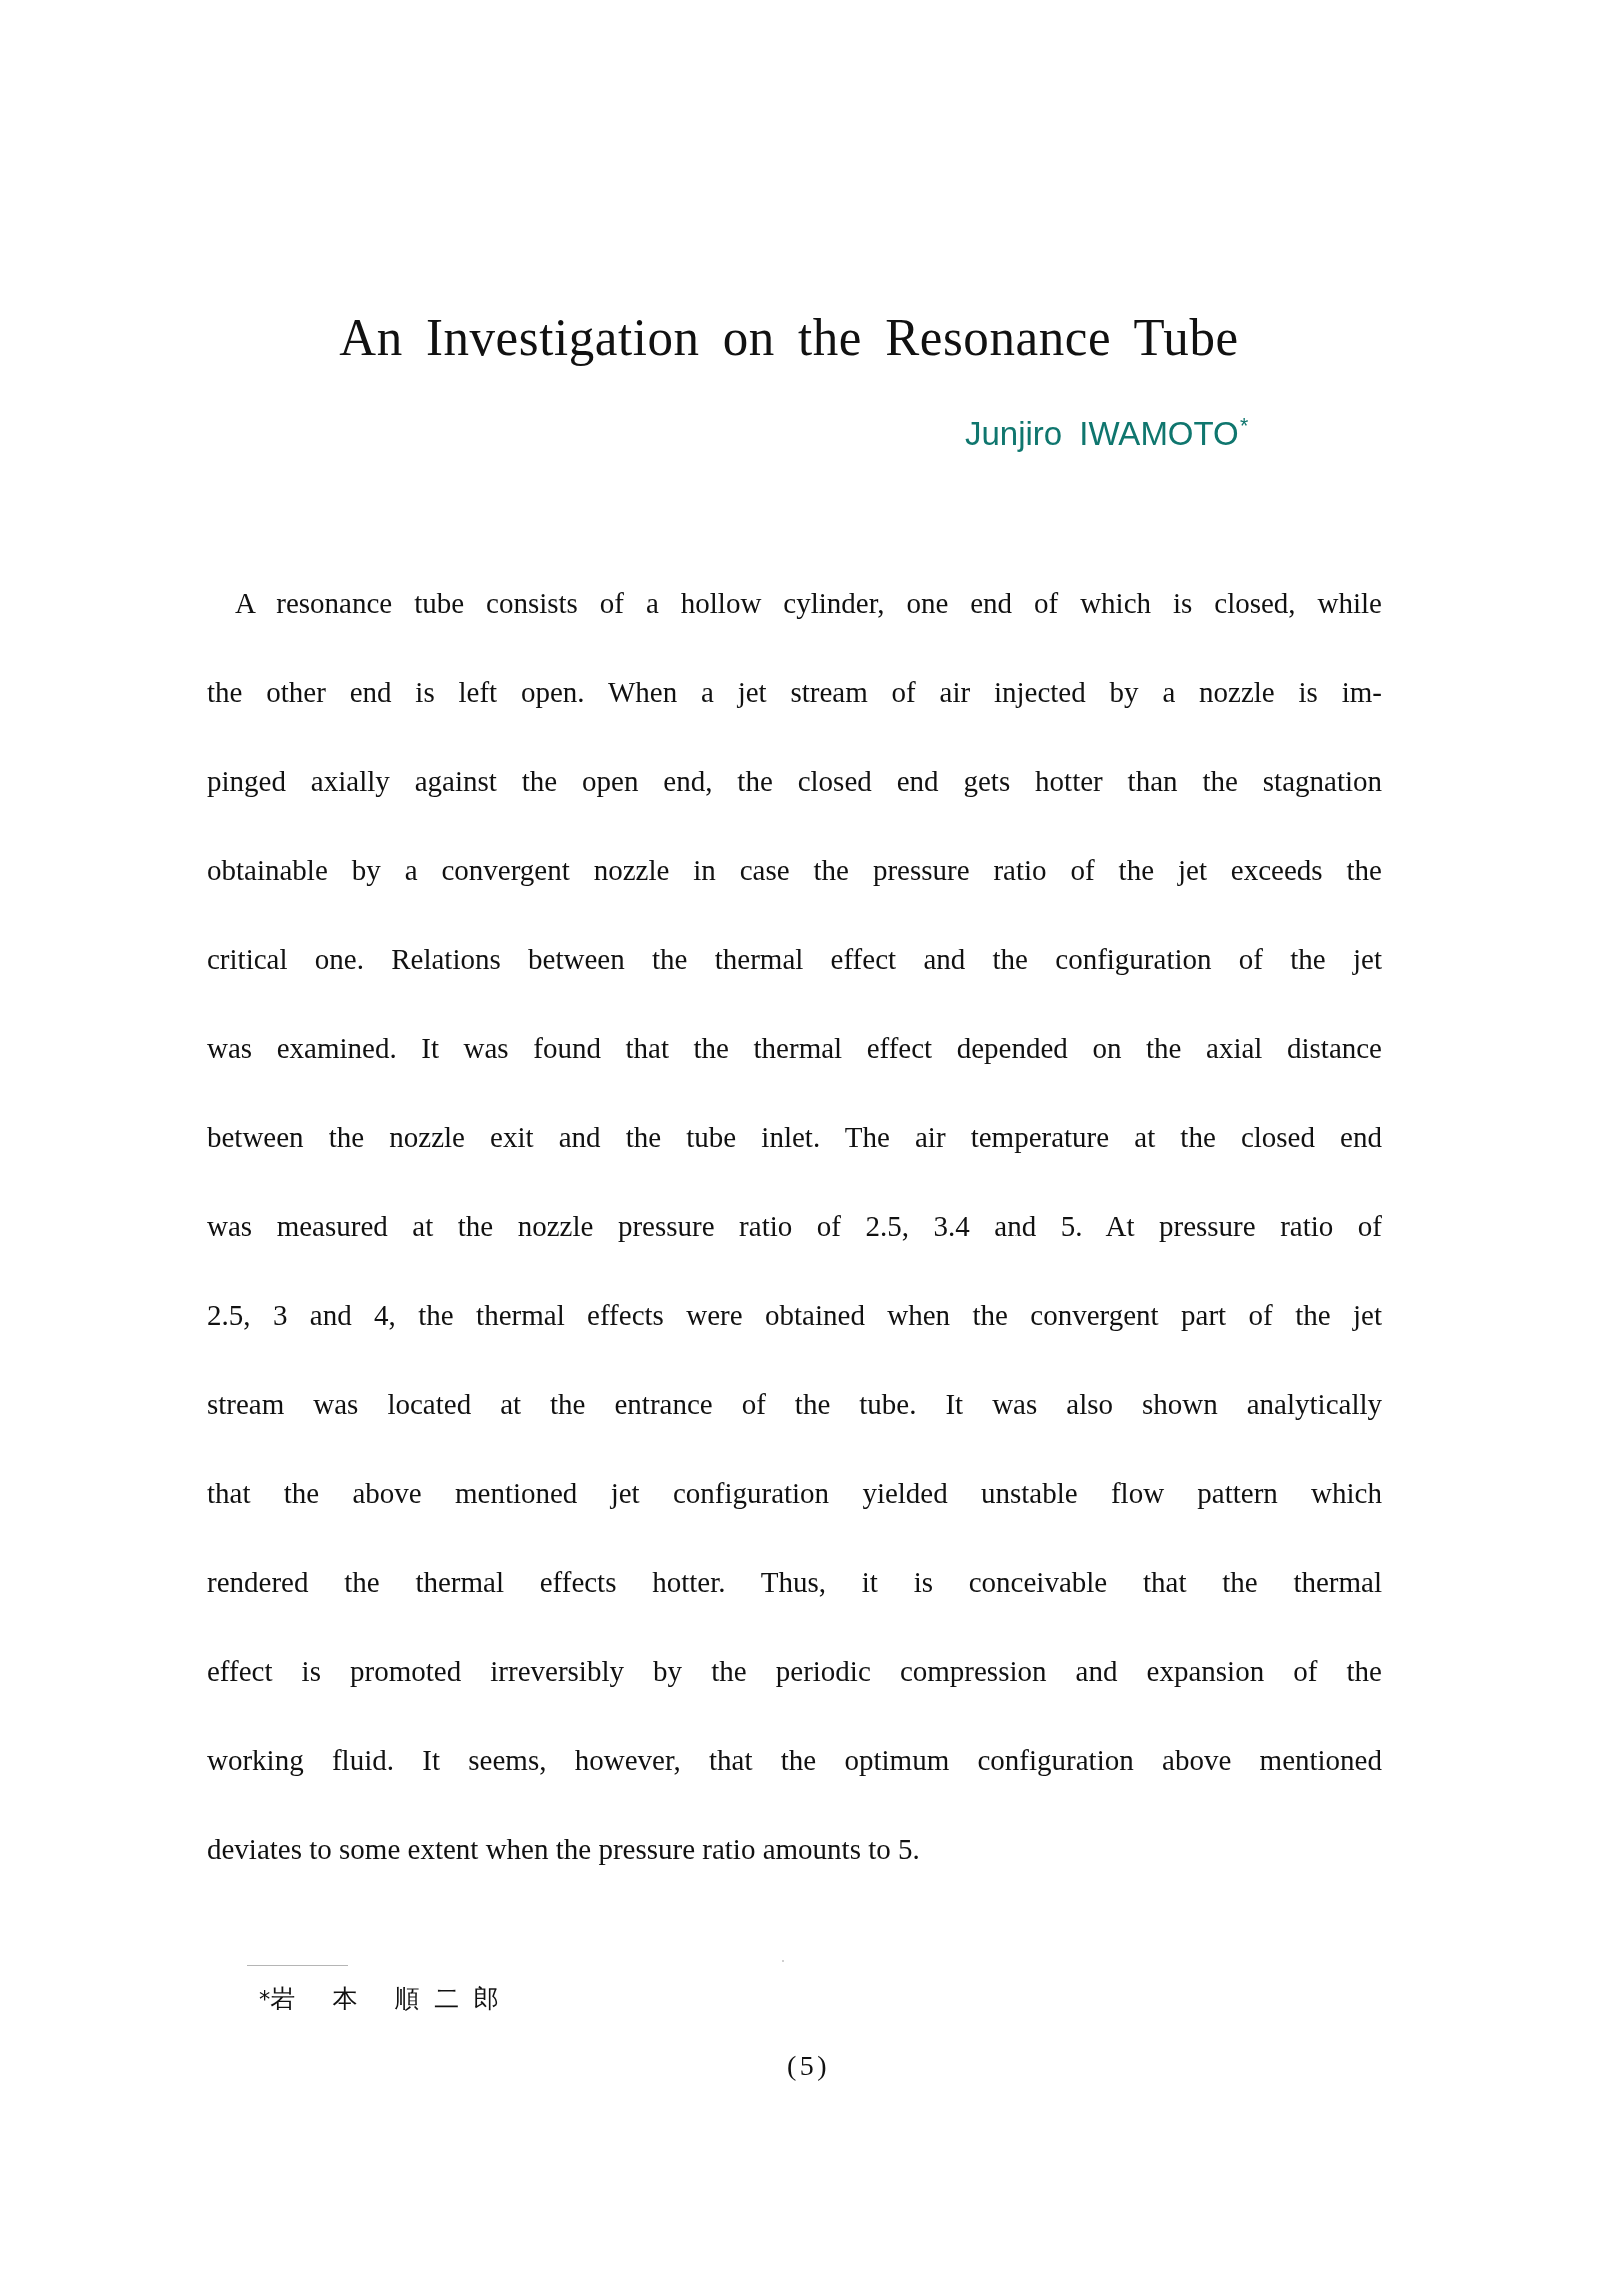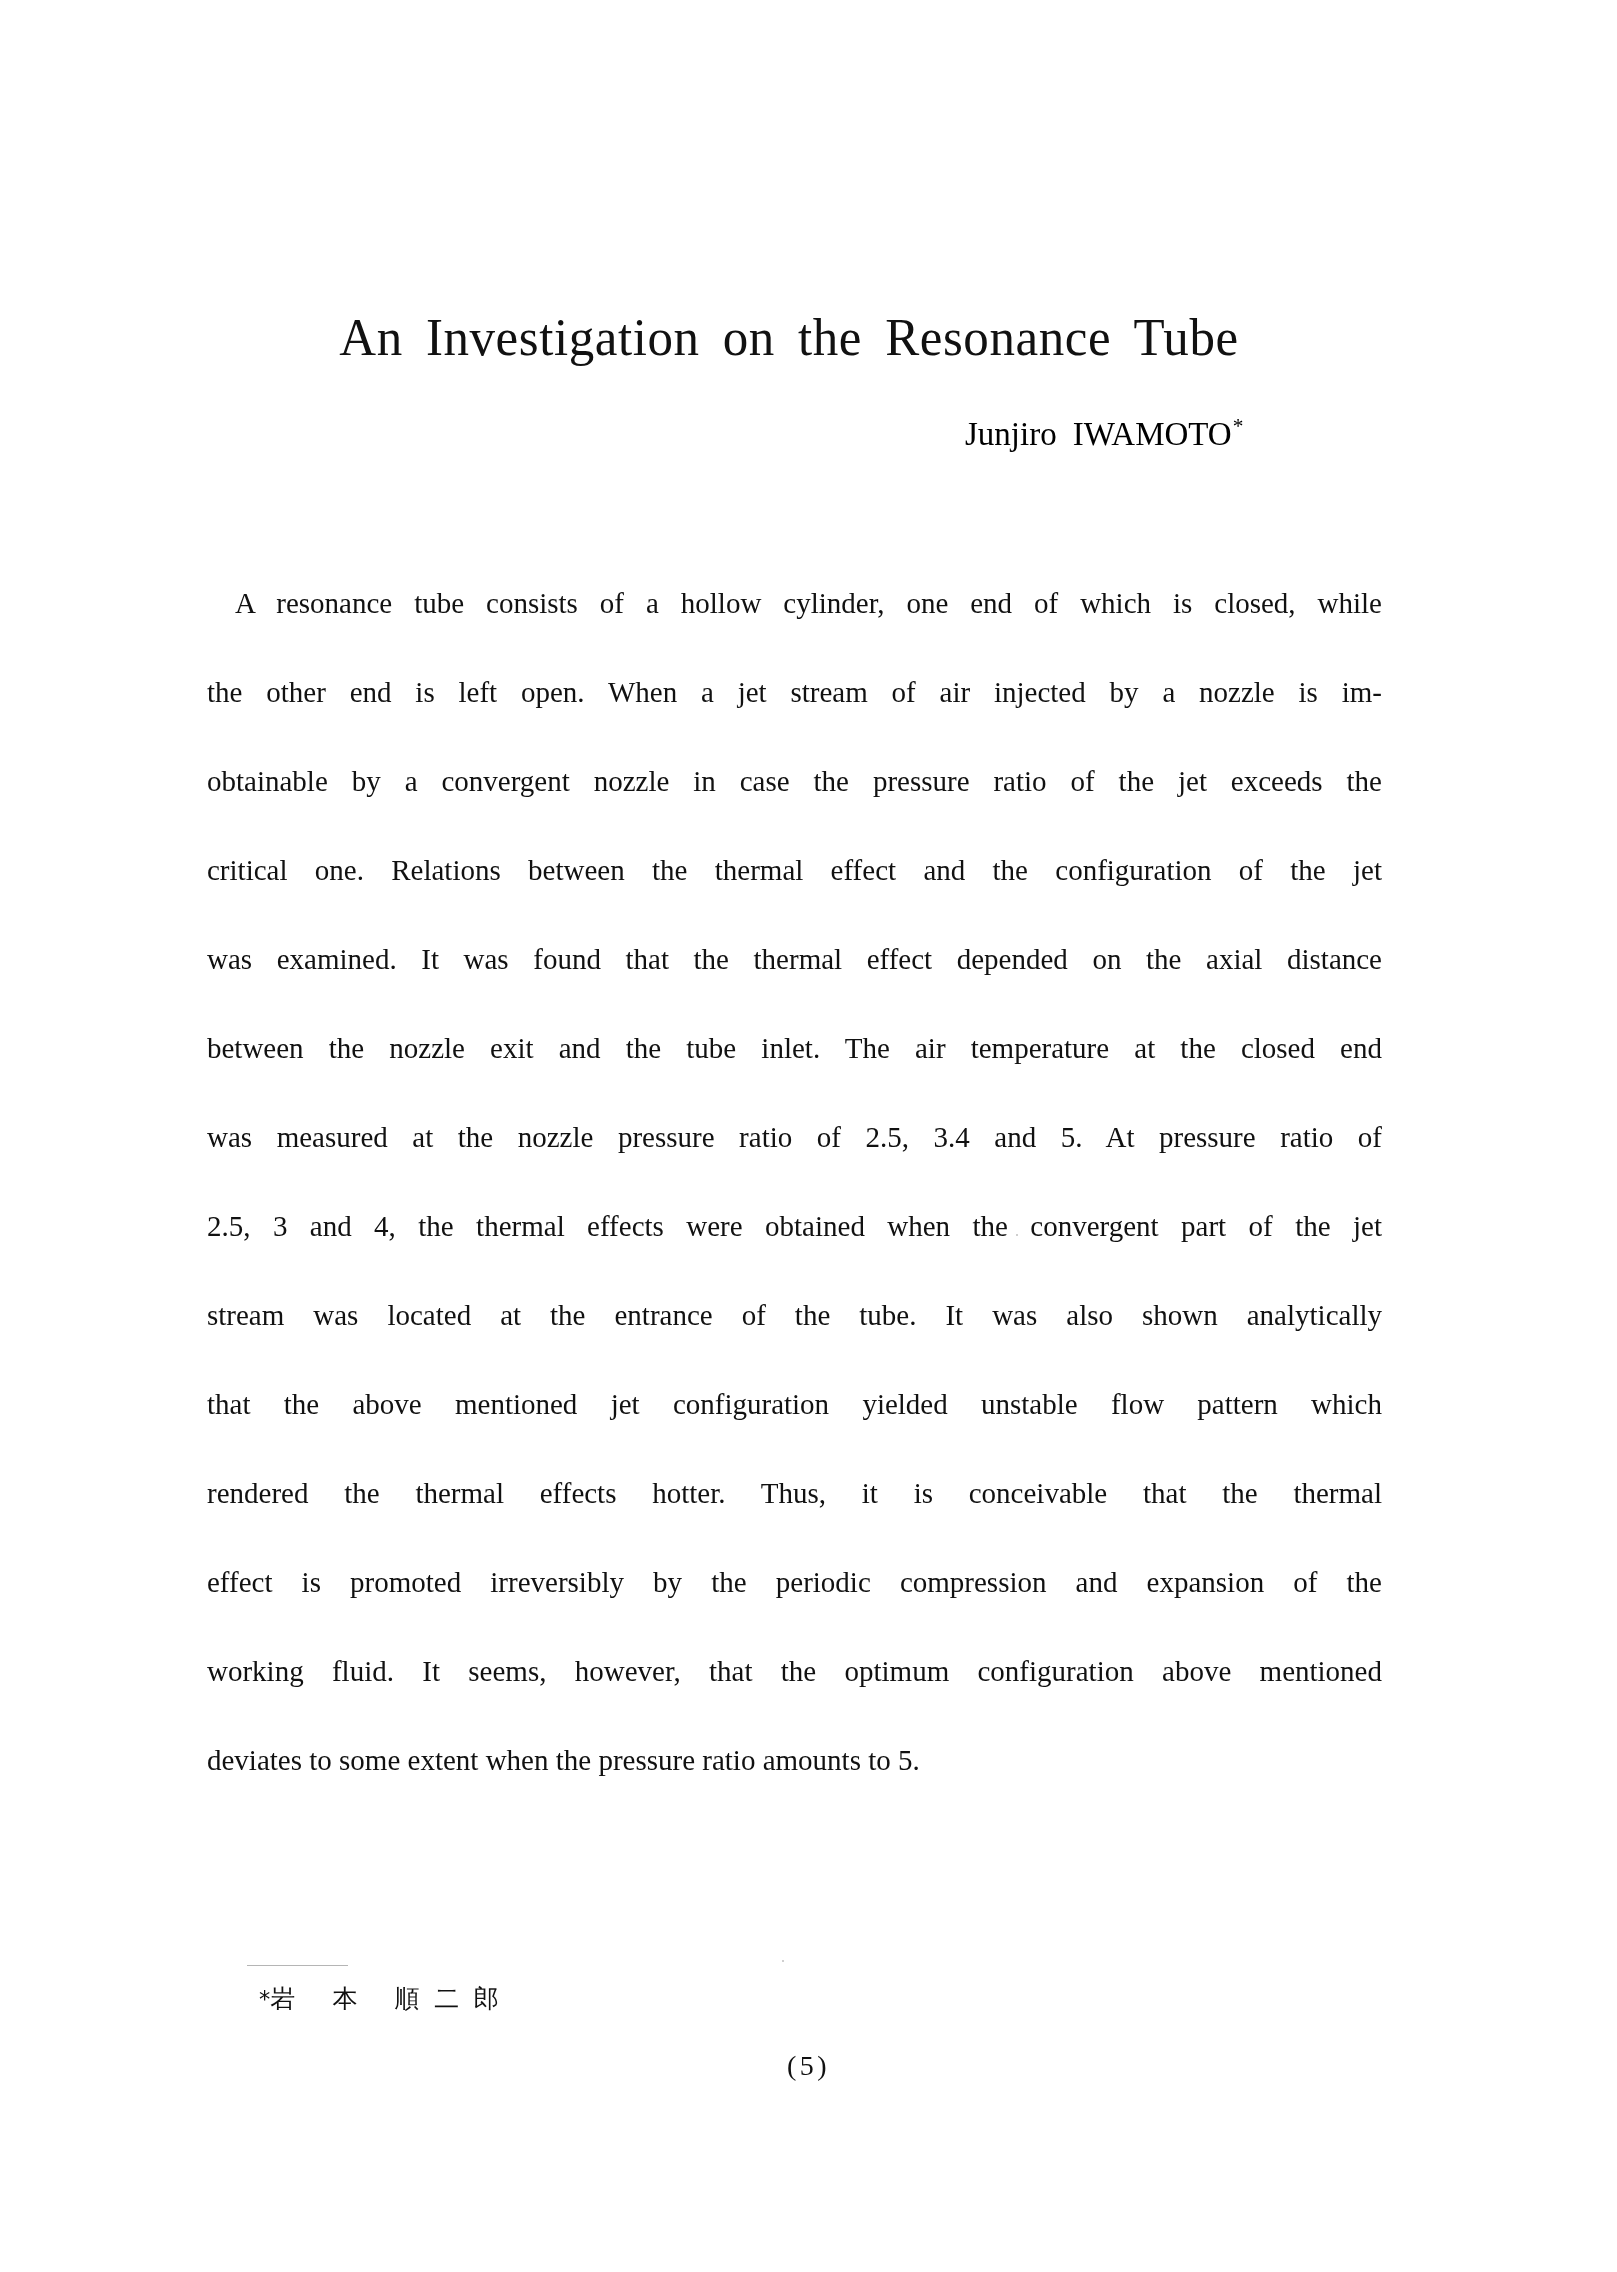--- a/index.html
+++ b/index.html
@@ -7,22 +7,22 @@
     .page { position: absolute; left: 0; top: 0; width: 1617px; height: 2273px; background: #ffffff; }
     .title {
       position: absolute; left: 0; width: 1617px; top: 308px;
       text-align: center; font-family: "Liberation Serif", "DejaVu Serif", serif;
       font-size: 52px; letter-spacing: 0.6px; word-spacing: 10px; color: #111;
       transform: scaleX(0.98); transform-origin: 789px 0;
     }
     .title span { display: inline-block; margin-left: -39px; }
     .author {
       position: absolute; left: 965px; top: 414px;
-      font-family: Liberation Serif, serif;
-      font-size: 33px; color: #000000; white-space: nowrap; word-spacing: 7.9px;
+      font-family: Liberation Sans, sans-serif;
+      font-size: 33px; color: #0f766e; white-space: nowrap; word-spacing: 7.9px;
     }
     .author .star { font-size: 21.3px; vertical-align: 12.4px; margin-left: 1.1px; }
     .abstract {
       position: absolute; left: 207px; top: 536px; width: 1175px;
       font-family: "Liberation Serif", "DejaVu Serif", serif;
       font-size: 29px; line-height: 43px; color: #111;
     }
     .abstract .line {
       display: block; text-align: justify; text-align-last: justify;
       white-space: nowrap; height: 43px; overflow: visible; margin-top: 46px;
@@ -54,20 +54,21 @@
     <span>An Investigation on the Resonance Tube</span>
   </div>
 
   <div class="author">
     <span>Junjiro IWAMOTO</span><span class="star">*</span>
   </div>
 
   <div class="abstract" id="abstract">
       <span class="line first">A resonance tube consists of a hollow cylinder, one end of which is closed, while</span>
       <span class="line">the other end is left open.  When a jet stream of air injected by a nozzle is im-</span>
+      <span class="line">pinged axially against the open end, the closed end gets hotter than the stagnation</span>
       <span class="line">obtainable by a convergent nozzle in case the pressure ratio of the jet exceeds the</span>
       <span class="line">critical one.  Relations between the thermal effect and the configuration of the jet</span>
       <span class="line">was examined.  It was found that the thermal effect depended on the axial distance</span>
       <span class="line">between the nozzle exit and the tube inlet.  The air temperature at the closed end</span>
       <span class="line">was measured at the nozzle pressure ratio of 2.5, 3.4 and 5.  At pressure ratio of</span>
       <span class="line">2.5, 3 and 4, the thermal effects were obtained when the convergent part of the jet</span>
       <span class="line">stream was located at the entrance of the tube.  It was also shown analytically</span>
       <span class="line">that the above mentioned jet configuration yielded unstable flow pattern which</span>
       <span class="line">rendered the thermal effects hotter.  Thus, it is conceivable that the thermal</span>
       <span class="line">effect is promoted irreversibly by the periodic compression and expansion of the</span>

